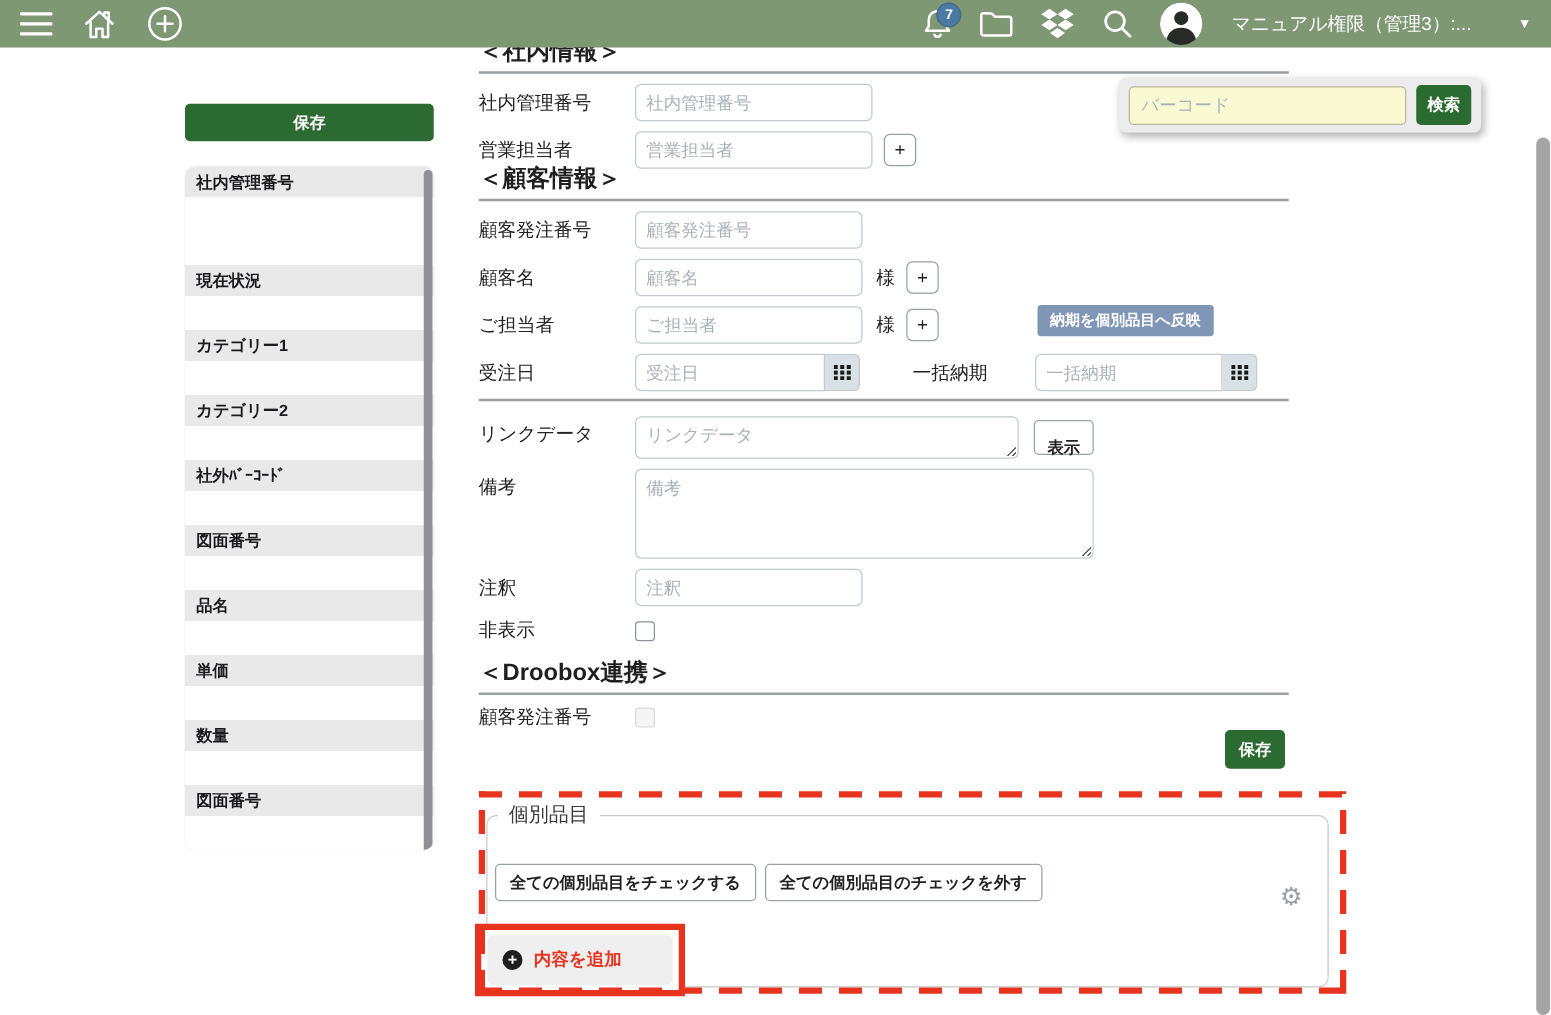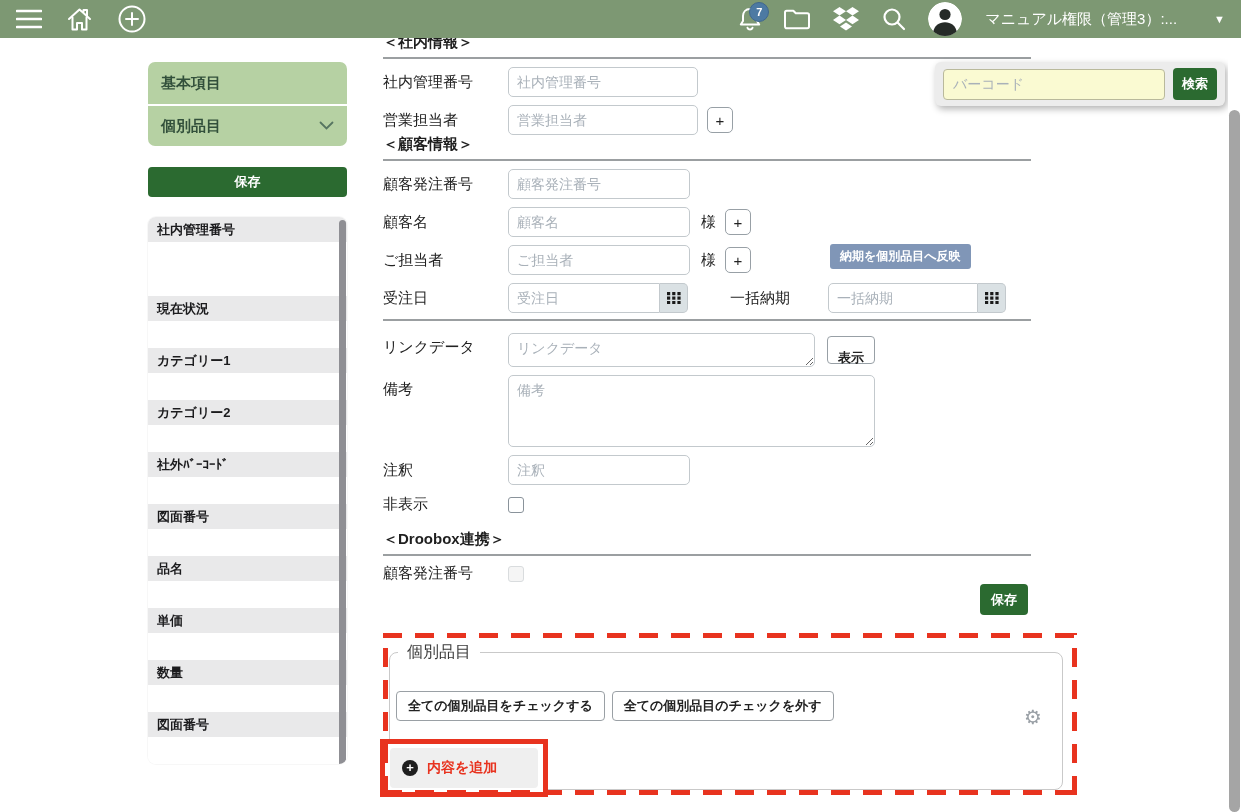--- a/index.html
+++ b/index.html
@@ -36,31 +36,31 @@
                 font-size:13px;border:none;border-radius:4px;cursor:pointer;font-family:inherit;}
   .field-list{margin-top:20px;position:relative;border-radius:8px;overflow:hidden;background:#fff;
               box-shadow:0 0 0 1px rgba(0,0,0,0.03);}
   .fl-head{height:25px;background:#e9e9ea;display:flex;align-items:center;padding-left:9px;
            font-size:13px;font-weight:bold;color:#1b1b1d;}
   .fl-val{height:27px;background:#fff;}
   .fl-scroll{position:absolute;top:3px;right:1px;width:7px;height:567px;background:#8f8f94;
              border-radius:4px;cursor:pointer;}
 
   
-  .bc-panel{position:absolute;left:935px;top:62px;width:290px;height:44px;background:#ececec;
+  .bc-panel{position:absolute;left:895px;top:62px;width:290px;height:44px;background:#ececec;
             border-radius:6px;box-shadow:2px 3px 7px rgba(0,0,0,.3);display:flex;align-items:center;
             padding:0 8px;box-sizing:border-box;gap:8px;z-index:5;}
   .bc-input{flex:1;height:31px;background:#fafad2;border:1px solid #b9b99c;border-radius:4px;
             padding:0 9px;font-size:14px;font-family:inherit;color:#333;box-sizing:border-box;min-width:0;}
   .bc-btn{width:44px;height:32px;background:#2b6a30;color:#fff;border:none;border-radius:4px;
           font-size:13px;font-weight:bold;cursor:pointer;font-family:inherit;flex:none;}
 
   
   .form{position:absolute;left:383px;top:33px;width:648px;z-index:1;}
-  .sec-h{font-size:15px;font-weight:bold;color:#1f1f1f;height:18px;line-height:18px;}
+  .sec-h{font-size:19px;font-weight:bold;color:#1f1f1f;height:18px;line-height:18px;}
   .mt14{}.mt16{margin-top:16px;}
   .rule{border:none;border-top:2px solid #9b9fa1;margin:6px 0 0 0;}
   .frow{display:flex;align-items:center;margin-top:8px;position:relative;}
   .frow.top{align-items:flex-start;}
   .flabel{width:125px;flex:none;font-size:15px;color:#222;}
   .frow.top .flabel{padding-top:5px;}
   .tin{height:30px;border:1px solid #c3c9cd;border-radius:5px;padding:0 8px;font-size:14px;color:#333;
        font-family:inherit;box-sizing:border-box;background:#fff;}
   input::placeholder,textarea::placeholder{color:#a9b1b9;}
   .w190{width:190px;}.w182{width:182px;}
@@ -179,33 +179,20 @@
       <span class="user-label">マニュアル権限（管理3）:...</span>
       <span class="caret">▼</span>
     </div>
   </header>
 
   <div class="page-scroll-track">
     <div class="page-scroll-thumb"></div>
   </div>
 
   <aside class="sidebar">
-    <div class="nav-group">
-      <div class="nav-item">
-        <span>基本項目</span>
-      </div>
-      <div class="nav-item">
-        <span>個別品目</span>
-        <span class="chev">
-          <svg width="15" height="10" viewBox="0 0 15 10" fill="none" stroke="#567561" stroke-width="1.8" stroke-linecap="round">
-              <path d="M1.5 1.5l6 6 6-6"></path>
-            </svg>
-        </span>
-      </div>
-    </div>
     <button class="sidebar-save">保存</button>
     <div class="field-list">
       <div class="fl-head">社内管理番号</div>
         <div class="fl-val"></div>
         <div class="fl-val"></div>
       <div class="fl-head">現在状況</div>
         <div class="fl-val"></div>
       <div class="fl-head">カテゴリー1</div>
         <div class="fl-val"></div>
       <div class="fl-head">カテゴリー2</div>

